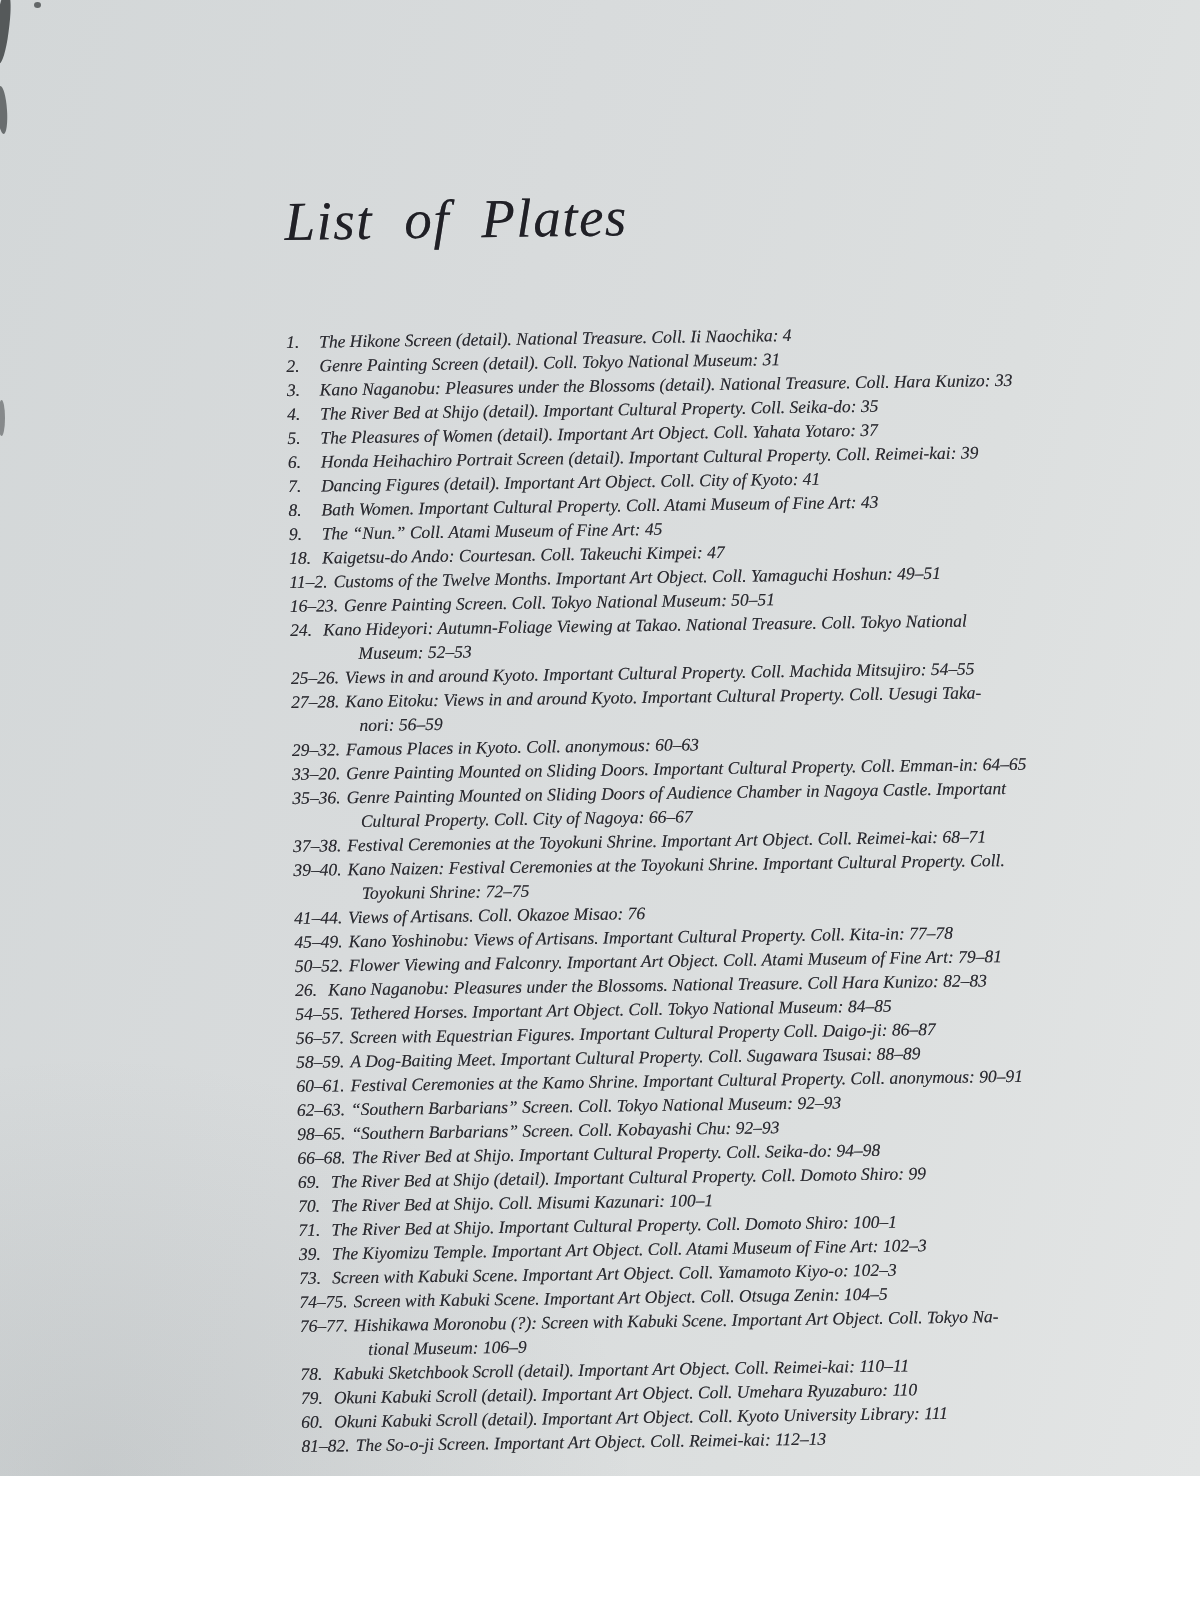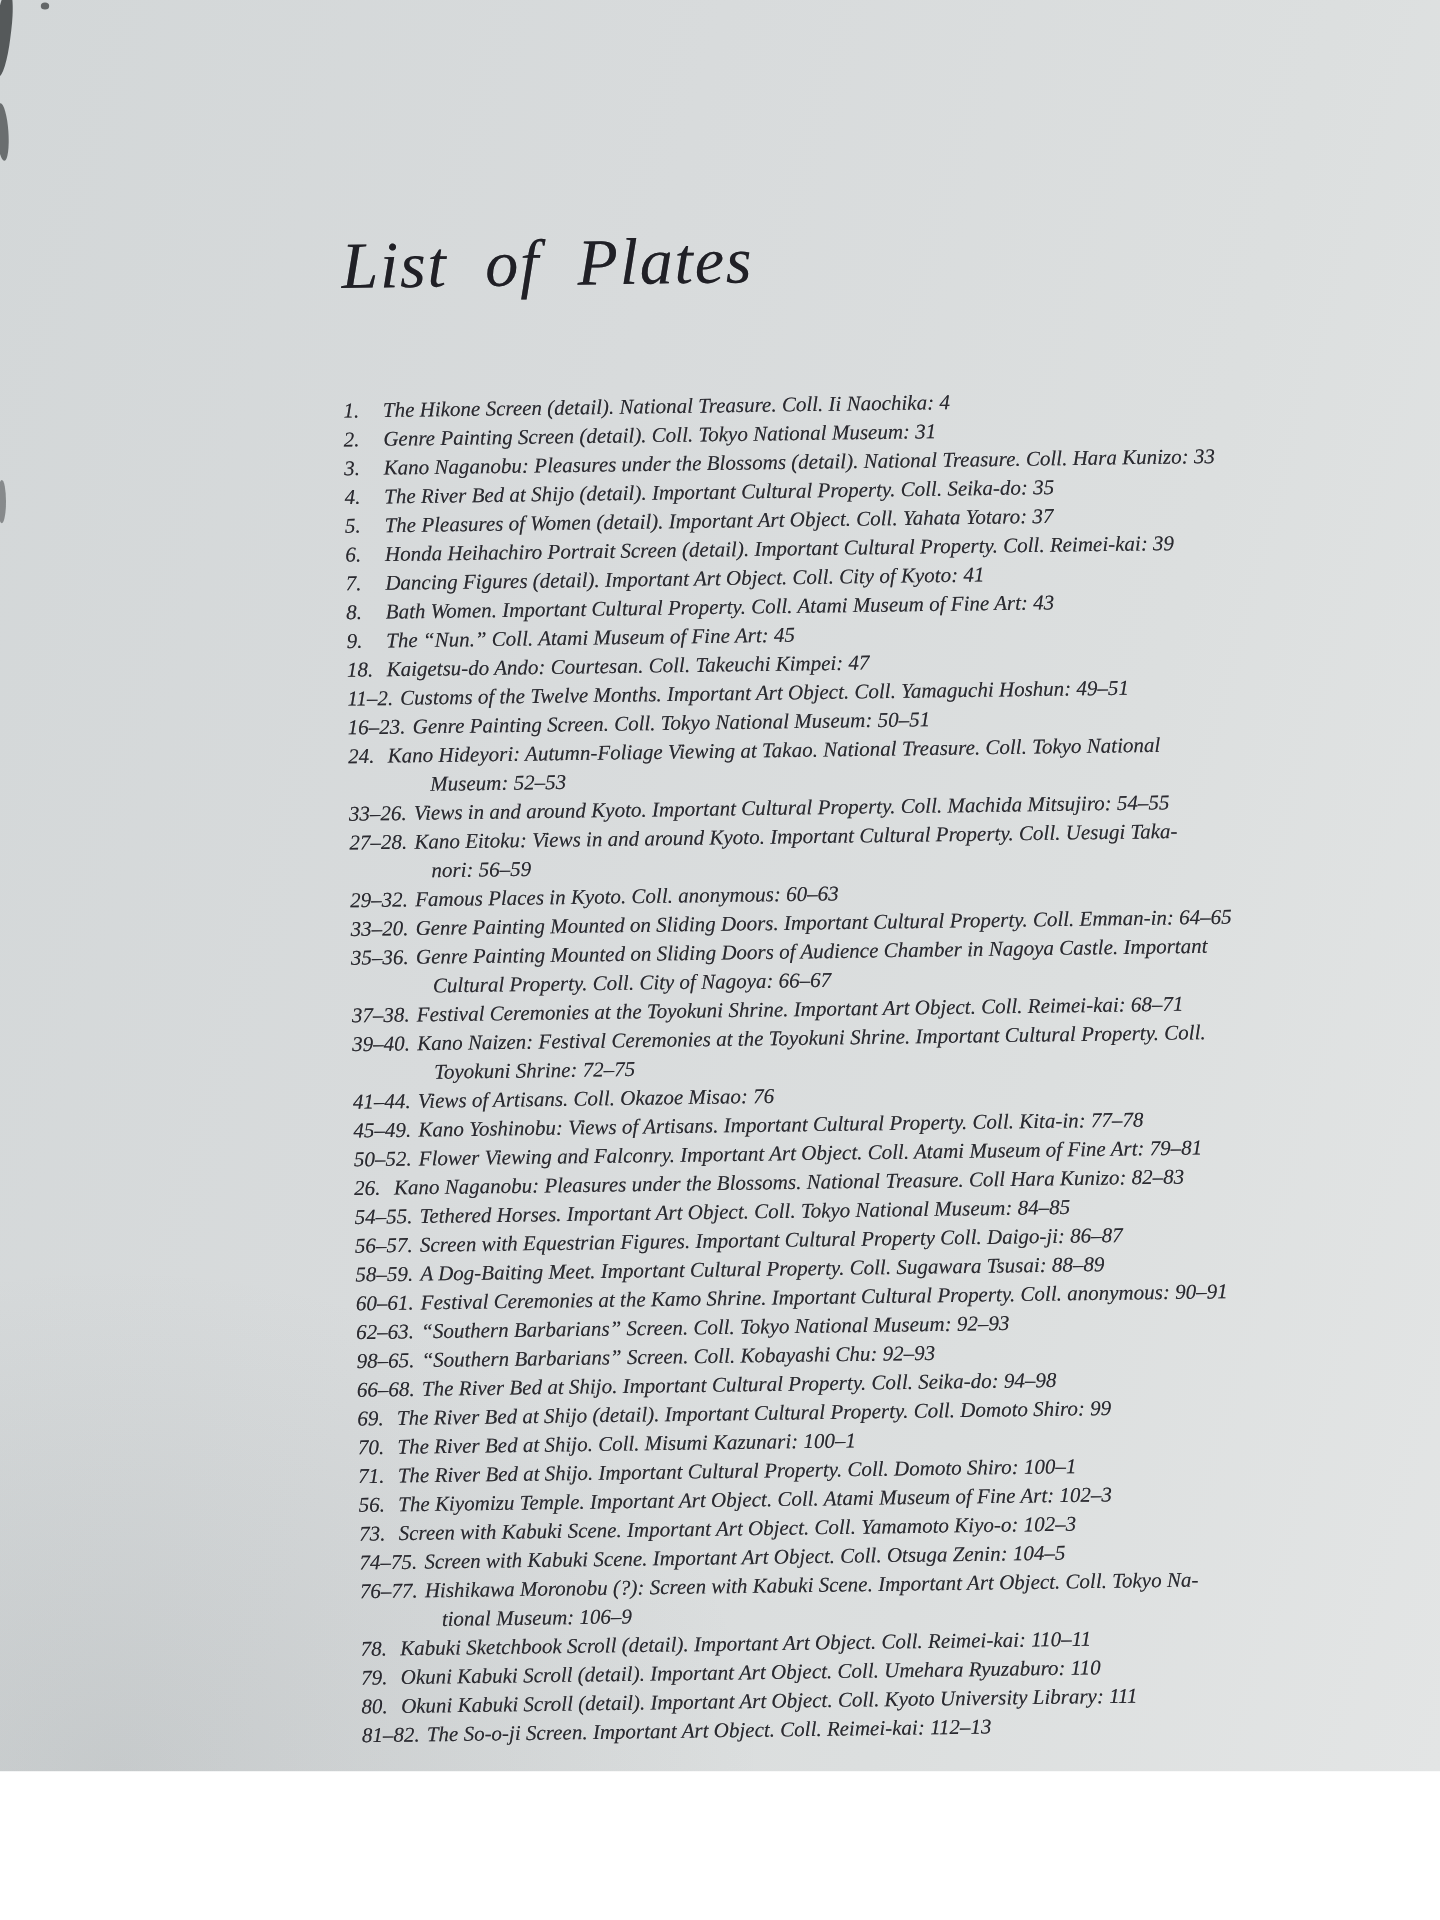--- a/index.html
+++ b/index.html
@@ -81,21 +81,21 @@
         <div class="row"><span class="num">5.</span><span class="txt">The Pleasures of Women (detail). Important Art Object. Coll. Yahata Yotaro: 37</span></div>
         <div class="row"><span class="num">6.</span><span class="txt">Honda Heihachiro Portrait Screen (detail). Important Cultural Property. Coll. Reimei-kai: 39</span></div>
         <div class="row"><span class="num">7.</span><span class="txt">Dancing Figures (detail). Important Art Object. Coll. City of Kyoto: 41</span></div>
         <div class="row"><span class="num">8.</span><span class="txt">Bath Women. Important Cultural Property. Coll. Atami Museum of Fine Art: 43</span></div>
         <div class="row"><span class="num">9.</span><span class="txt">The “Nun.” Coll. Atami Museum of Fine Art: 45</span></div>
         <div class="row"><span class="num">18.</span><span class="txt">Kaigetsu-do Ando: Courtesan. Coll. Takeuchi Kimpei: 47</span></div>
         <div class="row"><span class="num">11–2.</span><span class="txt">Customs of the Twelve Months. Important Art Object. Coll. Yamaguchi Hoshun: 49–51</span></div>
         <div class="row"><span class="num">16–23.</span><span class="txt">Genre Painting Screen. Coll. Tokyo National Museum: 50–51</span></div>
         <div class="row"><span class="num">24.</span><span class="txt">Kano Hideyori: Autumn-Foliage Viewing at Takao. National Treasure. Coll. Tokyo National</span></div>
         <div class="row cont"><span class="txt">Museum: 52–53</span></div>
-        <div class="row"><span class="num">33–26.</span><span class="txt">Views in and around Kyoto. Important Cultural Property. Coll. Machida Mitsujiro: 54–55</span></div>
+        <div class="row"><span class="num">25–26.</span><span class="txt">Views in and around Kyoto. Important Cultural Property. Coll. Machida Mitsujiro: 54–55</span></div>
         <div class="row"><span class="num">27–28.</span><span class="txt">Kano Eitoku: Views in and around Kyoto. Important Cultural Property. Coll. Uesugi Taka-</span></div>
         <div class="row cont"><span class="txt">nori: 56–59</span></div>
         <div class="row"><span class="num">29–32.</span><span class="txt">Famous Places in Kyoto. Coll. anonymous: 60–63</span></div>
         <div class="row"><span class="num">33–20.</span><span class="txt">Genre Painting Mounted on Sliding Doors. Important Cultural Property. Coll. Emman-in: 64–65</span></div>
         <div class="row"><span class="num">35–36.</span><span class="txt">Genre Painting Mounted on Sliding Doors of Audience Chamber in Nagoya Castle. Important</span></div>
         <div class="row cont"><span class="txt">Cultural Property. Coll. City of Nagoya: 66–67</span></div>
         <div class="row"><span class="num">37–38.</span><span class="txt">Festival Ceremonies at the Toyokuni Shrine. Important Art Object. Coll. Reimei-kai: 68–71</span></div>
         <div class="row"><span class="num">39–40.</span><span class="txt">Kano Naizen: Festival Ceremonies at the Toyokuni Shrine. Important Cultural Property. Coll.</span></div>
         <div class="row cont"><span class="txt">Toyokuni Shrine: 72–75</span></div>
         <div class="row"><span class="num">41–44.</span><span class="txt">Views of Artisans. Coll. Okazoe Misao: 76</span></div>
@@ -105,26 +105,26 @@
         <div class="row"><span class="num">54–55.</span><span class="txt">Tethered Horses. Important Art Object. Coll. Tokyo National Museum: 84–85</span></div>
         <div class="row"><span class="num">56–57.</span><span class="txt">Screen with Equestrian Figures. Important Cultural Property Coll. Daigo-ji: 86–87</span></div>
         <div class="row"><span class="num">58–59.</span><span class="txt">A Dog-Baiting Meet. Important Cultural Property. Coll. Sugawara Tsusai: 88–89</span></div>
         <div class="row"><span class="num">60–61.</span><span class="txt">Festival Ceremonies at the Kamo Shrine. Important Cultural Property. Coll. anonymous: 90–91</span></div>
         <div class="row"><span class="num">62–63.</span><span class="txt">“Southern Barbarians” Screen. Coll. Tokyo National Museum: 92–93</span></div>
         <div class="row"><span class="num">98–65.</span><span class="txt">“Southern Barbarians” Screen. Coll. Kobayashi Chu: 92–93</span></div>
         <div class="row"><span class="num">66–68.</span><span class="txt">The River Bed at Shijo. Important Cultural Property. Coll. Seika-do: 94–98</span></div>
         <div class="row"><span class="num">69.</span><span class="txt">The River Bed at Shijo (detail). Important Cultural Property. Coll. Domoto Shiro: 99</span></div>
         <div class="row"><span class="num">70.</span><span class="txt">The River Bed at Shijo. Coll. Misumi Kazunari: 100–1</span></div>
         <div class="row"><span class="num">71.</span><span class="txt">The River Bed at Shijo. Important Cultural Property. Coll. Domoto Shiro: 100–1</span></div>
-        <div class="row"><span class="num">56.</span><span class="txt">The Kiyomizu Temple. Important Art Object. Coll. Atami Museum of Fine Art: 102–3</span></div>
+        <div class="row"><span class="num">39.</span><span class="txt">The Kiyomizu Temple. Important Art Object. Coll. Atami Museum of Fine Art: 102–3</span></div>
         <div class="row"><span class="num">73.</span><span class="txt">Screen with Kabuki Scene. Important Art Object. Coll. Yamamoto Kiyo-o: 102–3</span></div>
         <div class="row"><span class="num">74–75.</span><span class="txt">Screen with Kabuki Scene. Important Art Object. Coll. Otsuga Zenin: 104–5</span></div>
         <div class="row"><span class="num">76–77.</span><span class="txt">Hishikawa Moronobu (?): Screen with Kabuki Scene. Important Art Object. Coll. Tokyo Na-</span></div>
         <div class="row cont"><span class="txt">tional Museum: 106–9</span></div>
         <div class="row"><span class="num">78.</span><span class="txt">Kabuki Sketchbook Scroll (detail). Important Art Object. Coll. Reimei-kai: 110–11</span></div>
         <div class="row"><span class="num">79.</span><span class="txt">Okuni Kabuki Scroll (detail). Important Art Object. Coll. Umehara Ryuzaburo: 110</span></div>
-        <div class="row"><span class="num">80.</span><span class="txt">Okuni Kabuki Scroll (detail). Important Art Object. Coll. Kyoto University Library: 111</span></div>
+        <div class="row"><span class="num">60.</span><span class="txt">Okuni Kabuki Scroll (detail). Important Art Object. Coll. Kyoto University Library: 111</span></div>
         <div class="row"><span class="num">81–82.</span><span class="txt">The So-o-ji Screen. Important Art Object. Coll. Reimei-kai: 112–13</span></div>
       </div>
   </div>
 
   <div class="page-number">7</div>
 </div>
 
 </body></html>

